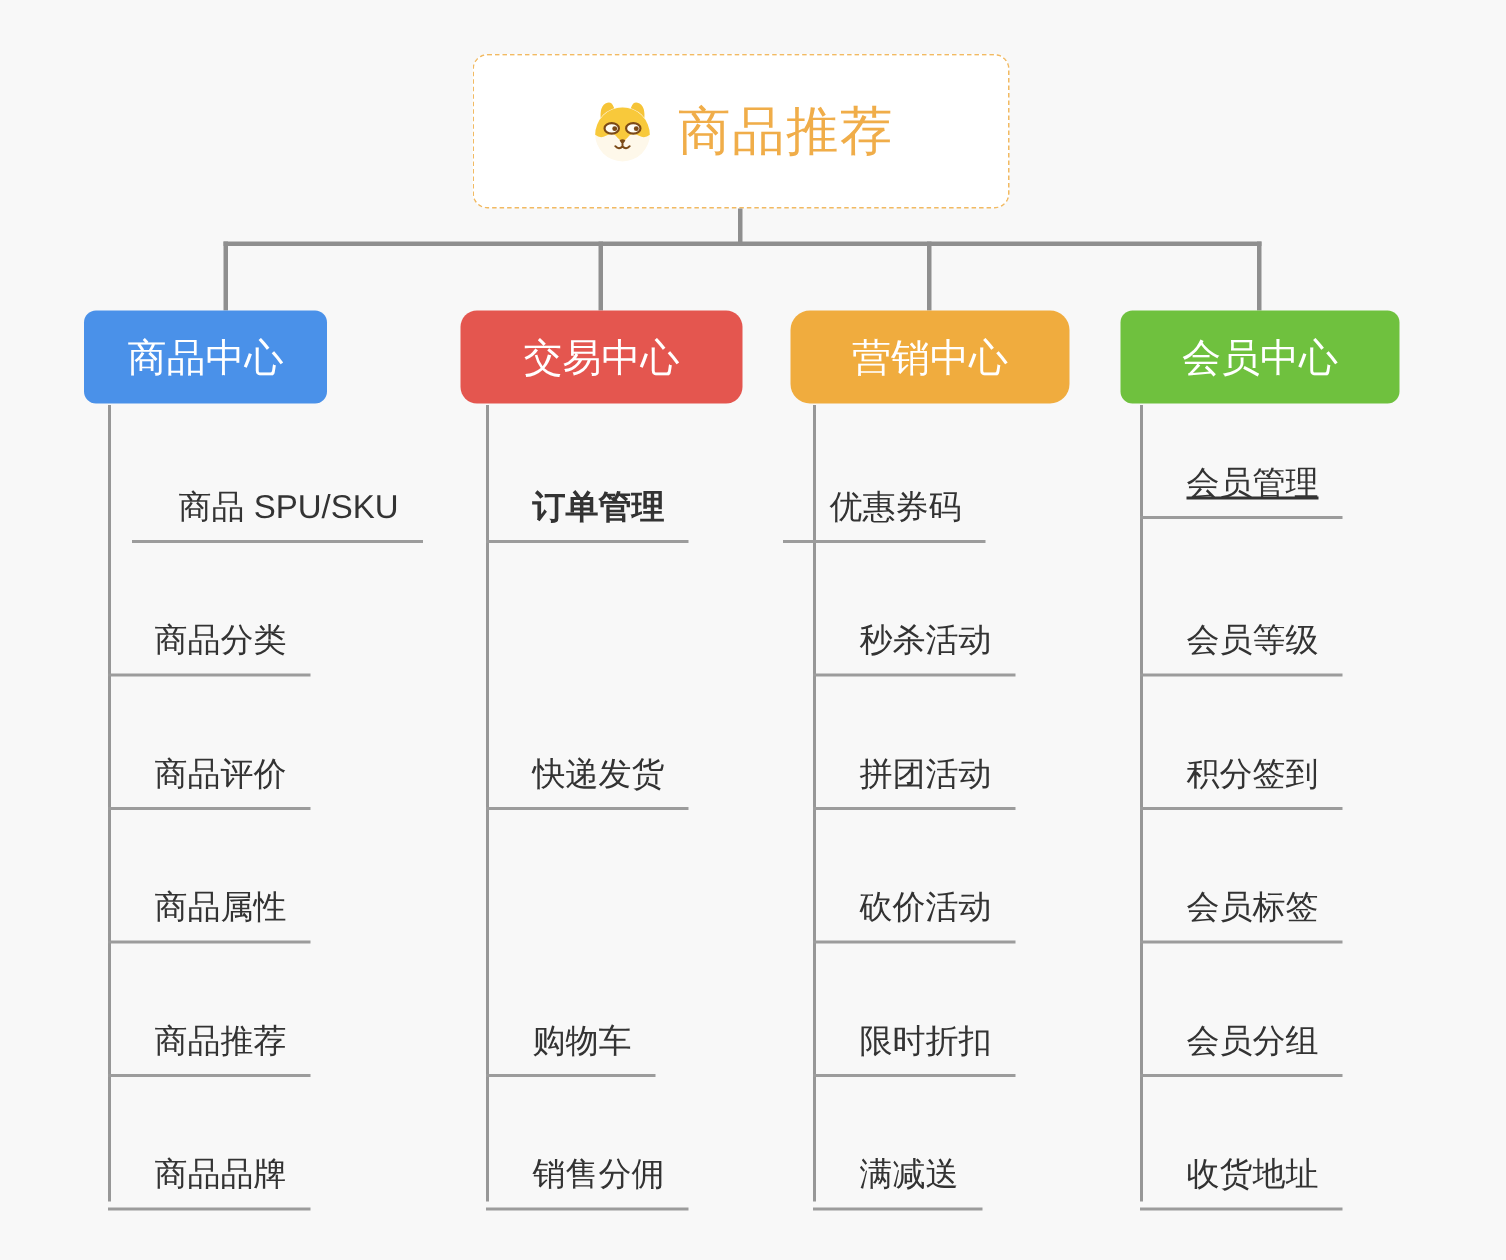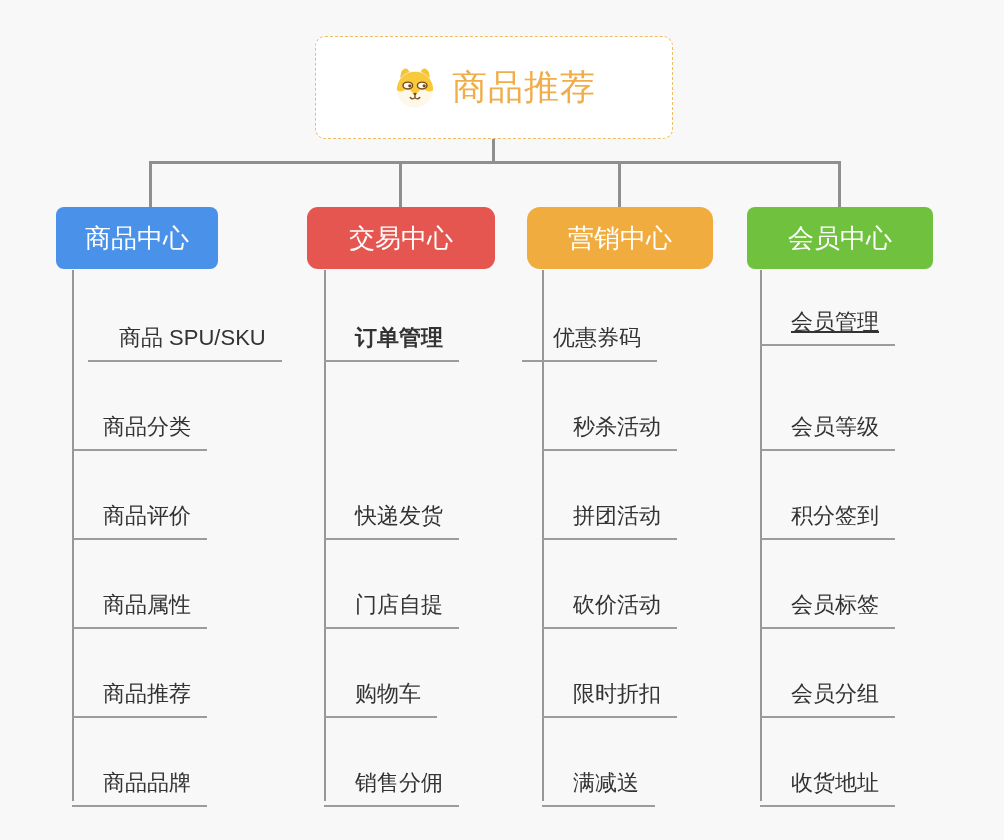--- a/index.html
+++ b/index.html
@@ -76,21 +76,20 @@
 
   <div class="leaf" style="left:72px;top:314px;margin-left:16px;">商品 SPU/SKU</div>
   <div class="leaf" style="left:72px;top:403px;">商品分类</div>
   <div class="leaf" style="left:72px;top:581px;">商品属性</div>
   <div class="leaf" style="left:72px;top:492px;">商品评价</div>
   <div class="leaf" style="left:72px;top:759px;">商品品牌</div>
   <div class="leaf" style="left:72px;top:670px;">商品推荐</div>
 
   <div class="leaf" style="left:324px;top:314px;font-weight:bold;">订单管理</div>
   <div class="leaf" style="left:324px;top:492px;">快递发货</div>
-  <div class="leaf" style="left:324px;top:581px;">门店自提</div>
   <div class="leaf" style="left:324px;top:670px;">购物车</div>
   <div class="leaf" style="left:324px;top:759px;">销售分佣</div>
 
   <div class="leaf" style="left:522px;top:314px;">优惠券码</div>
   <div class="leaf" style="left:542px;top:403px;">秒杀活动</div>
   <div class="leaf" style="left:542px;top:492px;">拼团活动</div>
   <div class="leaf" style="left:542px;top:581px;">砍价活动</div>
   <div class="leaf" style="left:542px;top:670px;">限时折扣</div>
   <div class="leaf" style="left:542px;top:759px;">满减送</div>
 

